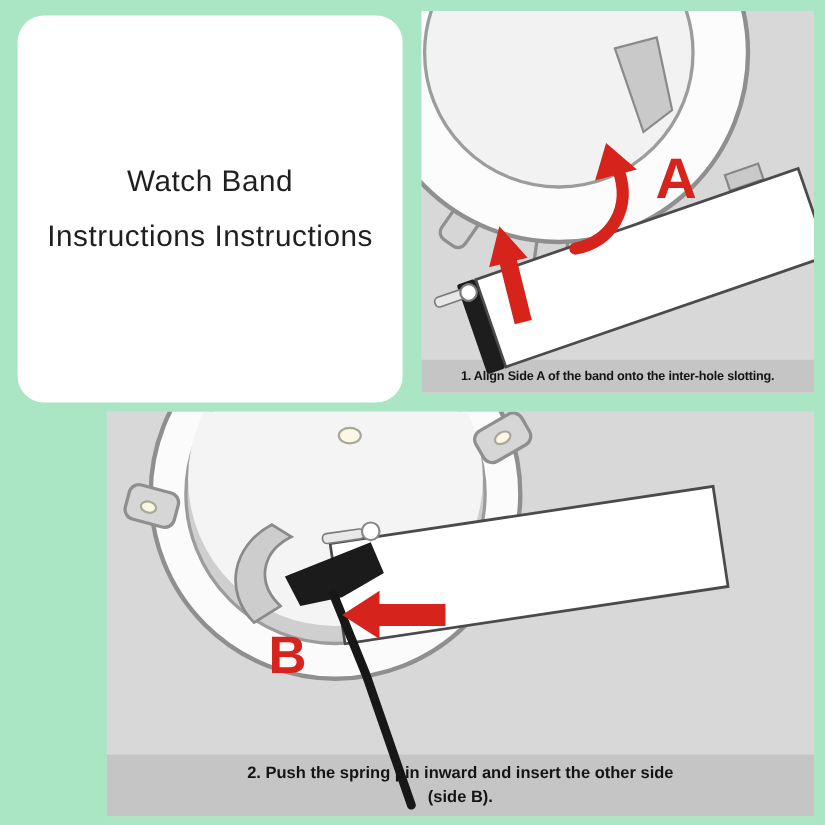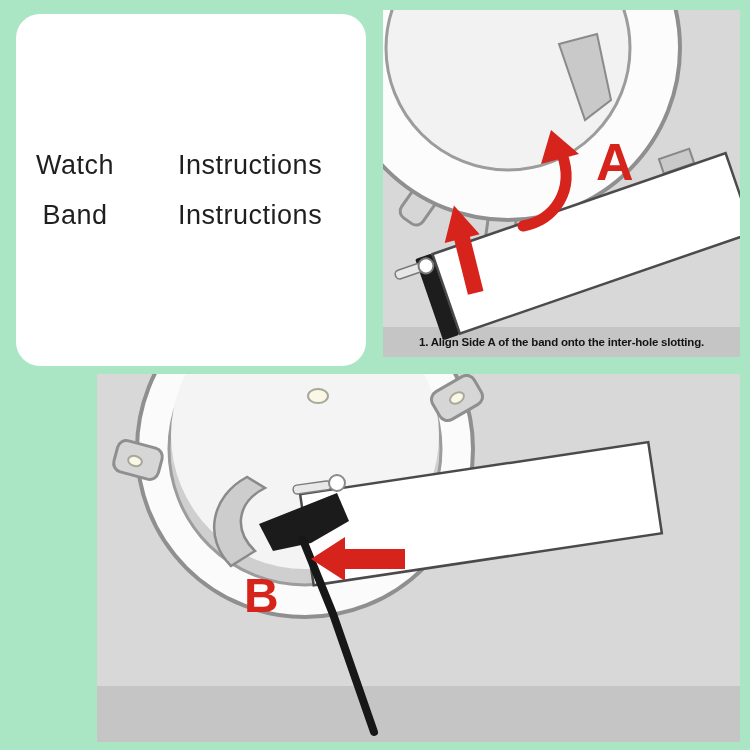--- a/index.html
+++ b/index.html
@@ -1,19 +1,19 @@
 <!DOCTYPE html>
 <html><head>
 <meta charset="utf-8">
 <style>
   html,body{margin:0;padding:0;background:#aae6c3;}
   .page{position:relative;width:750px;height:750px;background:#aae6c3;overflow:hidden;
         font-family:"Liberation Sans",sans-serif;}
   .title-card{position:absolute;left:16px;top:14px;width:350px;height:352px;background:#ffffff;
-        border-radius:24px;display:flex;flex-direction:row;align-items:center;justify-content:center;
+        border-radius:24px;display:flex;flex-direction:column;align-items:center;justify-content:center;
         text-align:center;}
   .title-line{font-size:27px;font-weight:300;color:#1f1f1f;letter-spacing:.5px;line-height:50px;}
   .panel{position:absolute;background:#d8d8d8;overflow:hidden;}
   .panel svg{position:absolute;left:0;top:0;display:block;}
   .panel-1{left:383px;top:10px;width:357px;height:347px;}
   .panel-2{left:97px;top:374px;width:643px;height:368px;}
   .caption{position:absolute;left:0;right:0;bottom:0;display:flex;flex-direction:column;
         align-items:center;justify-content:center;color:#141414;font-weight:bold;text-align:center;}
   .caption-1{height:30px;font-size:11.5px;letter-spacing:-0.2px;white-space:nowrap;border-radius:12px;}
   .caption-2{height:56px;font-size:15px;line-height:1.5;}
@@ -99,15 +99,19 @@
 
       <rect x="196" y="109" width="38" height="9" rx="4" transform="rotate(-8 215 113)" fill="#e8e8e8" stroke="#7c7c7c" stroke-width="1.5"></rect>
       <circle cx="240" cy="109" r="8" fill="#ffffff" stroke="#8a8a8a" stroke-width="2"></circle>
 
       <polyline points="206,166 236,240 277,358" stroke="#171717" stroke-width="8" fill="none" stroke-linecap="round"></polyline>
 
       <polygon points="214,185 248,163 248,175 308,175 308,195 248,195 248,207" fill="#d6231b"></polygon>
 
       <text x="147" y="238" font-size="48" font-weight="bold" fill="#d6231b" font-family="Liberation Sans, sans-serif" class="marker">B</text>
     </svg>
+    <div class="caption caption-2">
+      <span>2. Push the spring pin inward and insert the other side</span>
+      <span>(side B).</span>
+    </div>
   </div>
 
 </div>
 
 </body></html>

